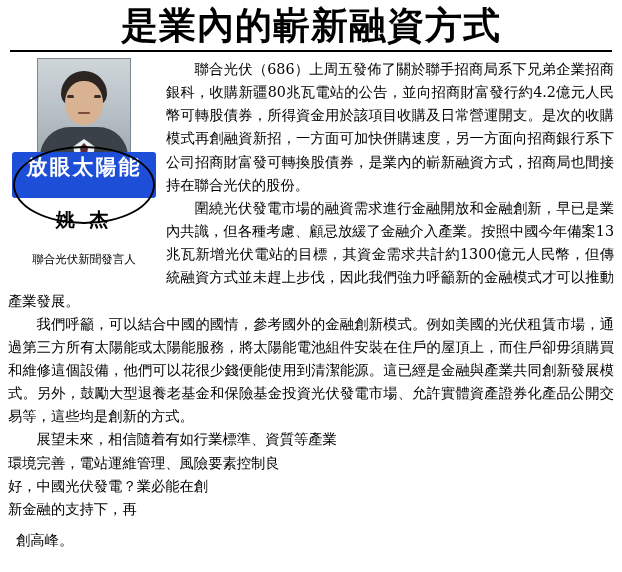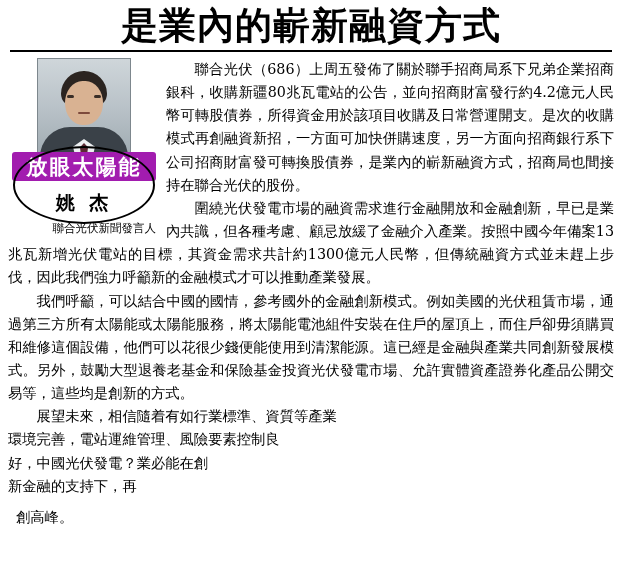--- a/index.html
+++ b/index.html
@@ -132,45 +132,44 @@
     background: #5c2b34;
     clip-path: polygon(50% 0, 100% 18%, 72% 100%, 28% 100%, 0 18%);
   }
   .badge {
     position: relative;
     margin: -16px auto 0 auto;
     width: 144px;
     text-align: center;
   }
   .badge-bar {
-    background: #a21caf;
+    background: #1d4ed8;
     color: #ffffff;
     font-family: "DejaVu Serif", "Liberation Serif", serif;
     font-weight: bold;
     font-size: 21px;
     letter-spacing: 2px;
-    padding: 3px 4px 3px 4px;
+    padding: 3px 4px 20px 4px;
     border-radius: 3px;
     line-height: 1.1;
     white-space: nowrap;
   }
   .badge-name {
     font-family: "DejaVu Serif", "Liberation Serif", serif;
     font-weight: bold;
     font-size: 19px;
     letter-spacing: 4px;
     margin-top: 6px;
   }
   .badge-role {
     font-family: "DejaVu Sans", "Liberation Sans", sans-serif;
     font-size: 11.5px;
     letter-spacing: 0px;
-    margin-top: 1px;
+    margin-top: 15px;
     white-space: nowrap;
-    text-align: right;
   }
   .badge-ring {
     position: absolute;
     left: 50%;
     top: -6px;
     transform: translateX(-50%);
     width: 138px;
     height: 74px;
     border: 2px solid #000;
     border-radius: 50%;

